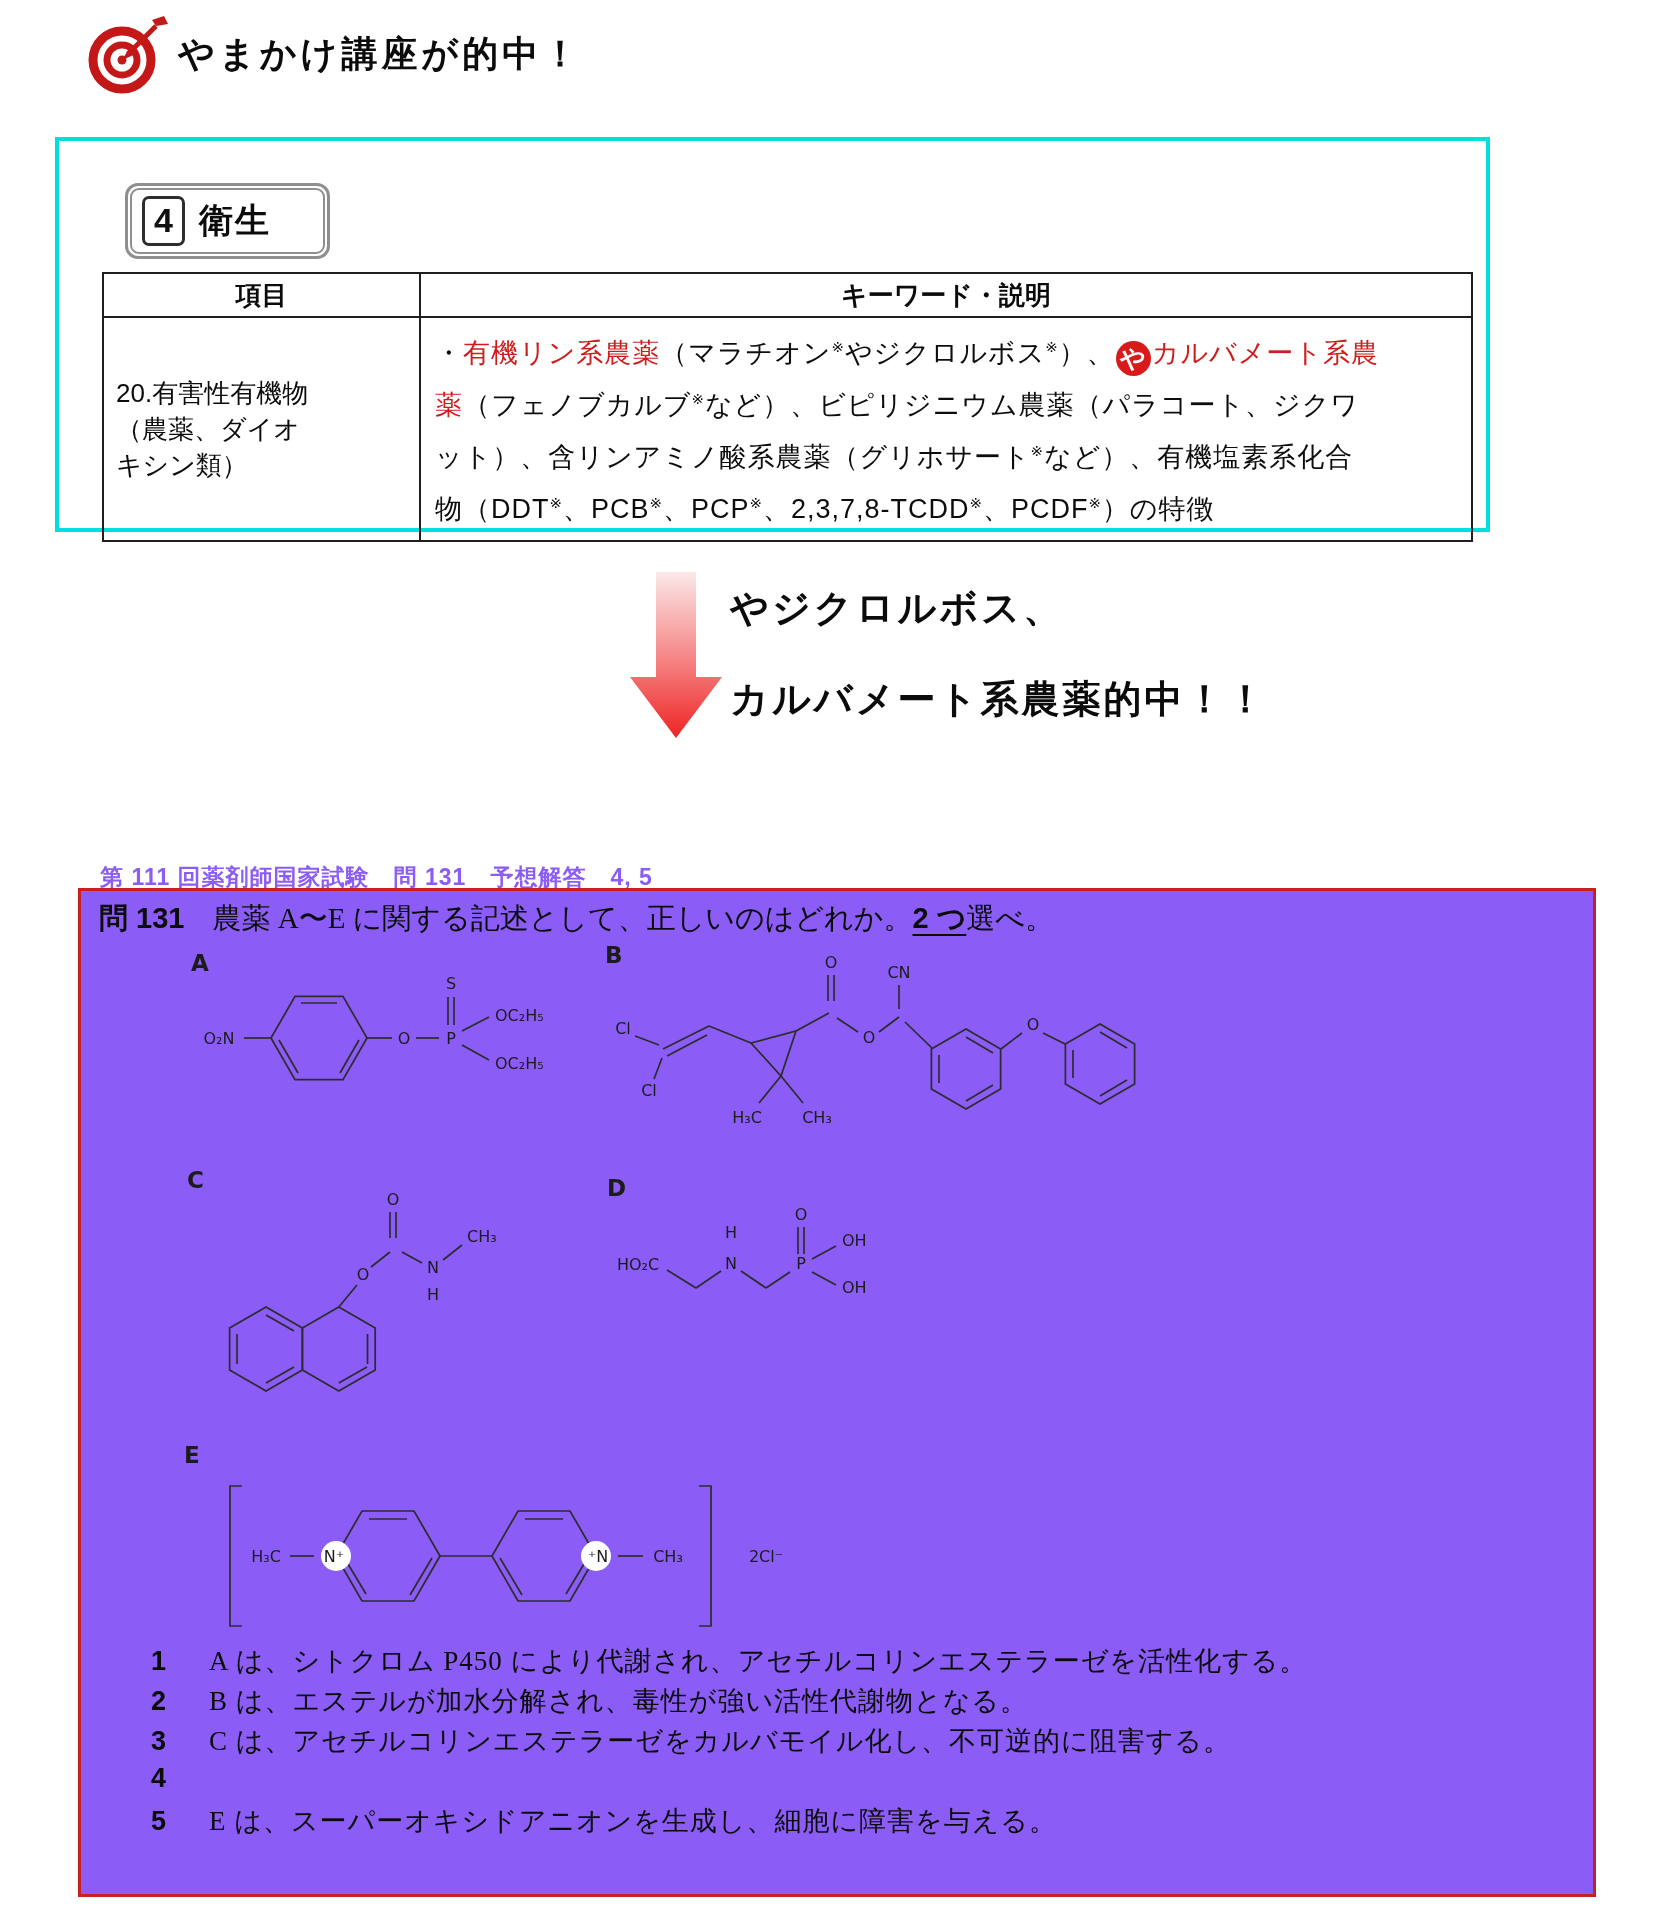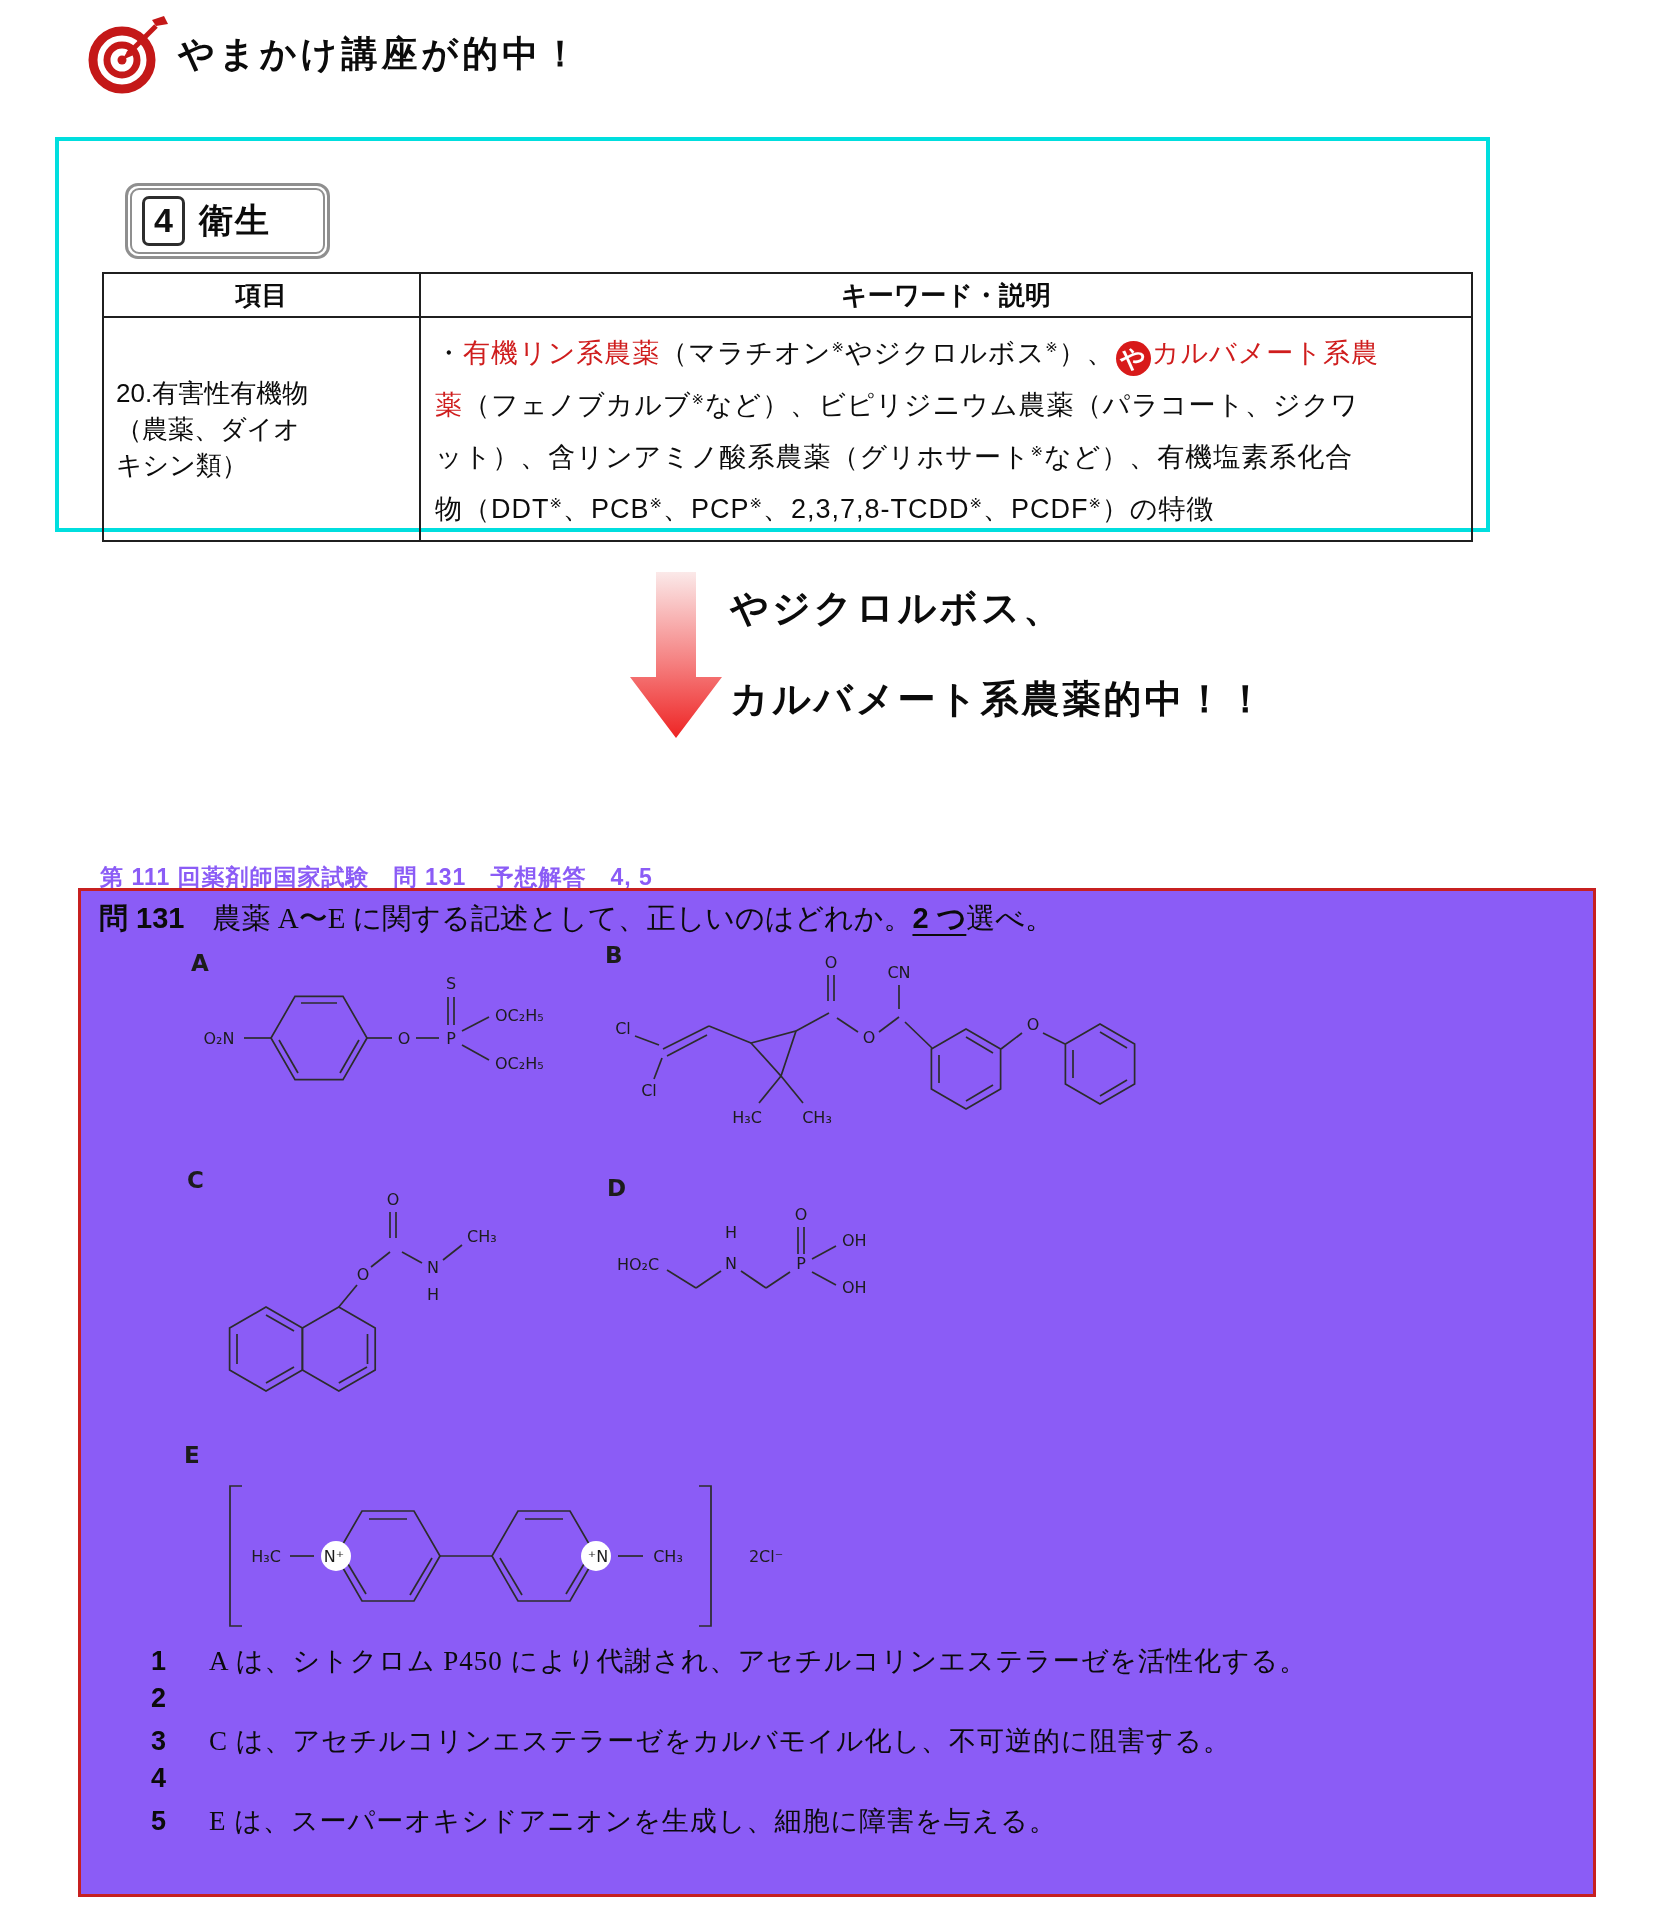--- a/index.html
+++ b/index.html
@@ -323,20 +323,21 @@
     <text x="600" y="131" text-anchor="middle">2Cl⁻</text>
   </svg>
 
   <div id="choices">
     <div class="choice">
       <span class="choice-num">1</span>
       <span class="choice-text">A は、シトクロム P450 により代謝され、アセチルコリンエステラーゼを活性化する。</span>
     </div>
     <div class="choice">
       <span class="choice-num">2</span>
+      <span class="choice-text">B は、エステルが加水分解され、毒性が強い活性代謝物となる。</span>
     </div>
     <div class="choice">
       <span class="choice-num">3</span>
       <span class="choice-text">C は、アセチルコリンエステラーゼをカルバモイル化し、不可逆的に阻害する。</span>
     </div>
     <div class="choice">
       <span class="choice-num">4</span>
     </div>
     <div class="choice">
       <span class="choice-num">5</span>

